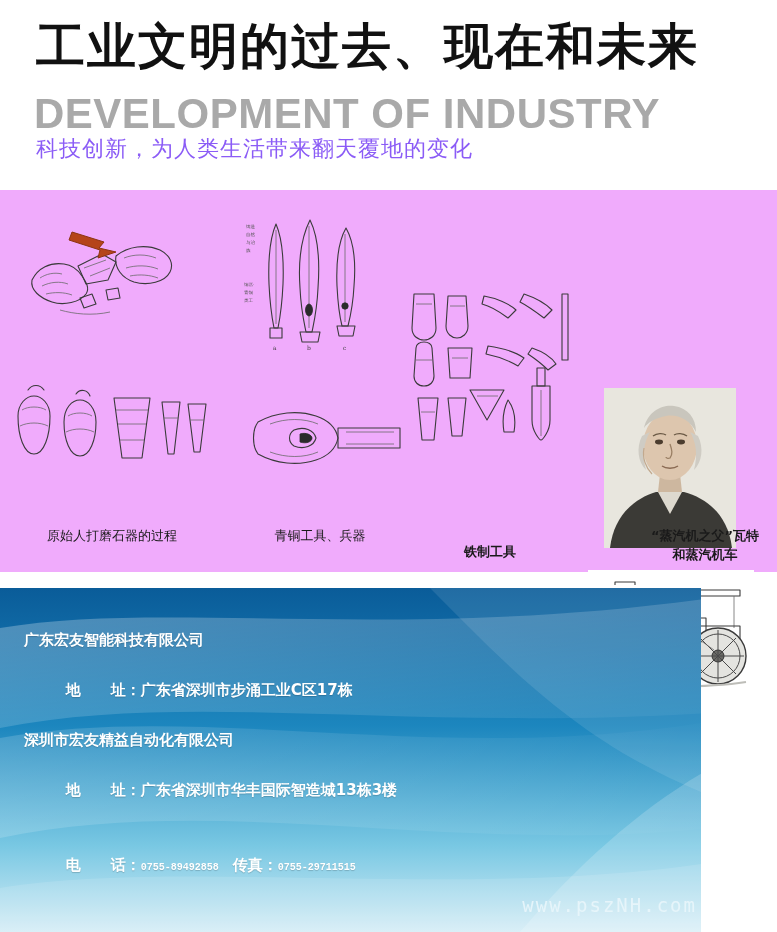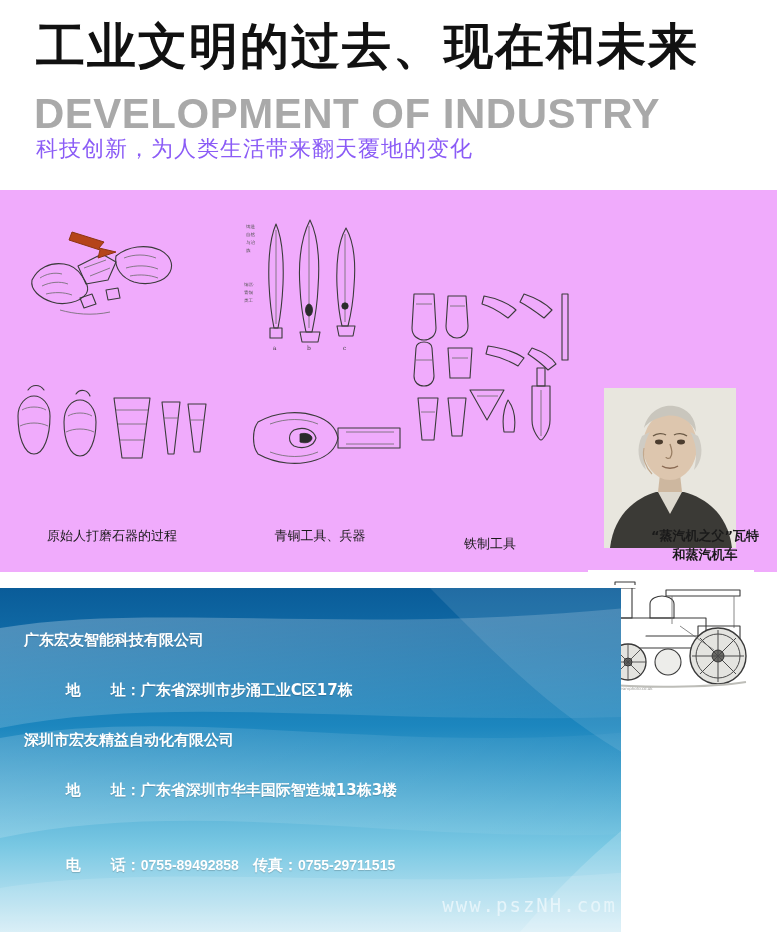--- a/index.html
+++ b/index.html
@@ -113,21 +113,21 @@
     top: 380px;
     width: 166px;
     height: 122px;
   }
 
   
   .footer {
     position: absolute;
     left: 0;
     top: 588px;
-    width: 621px;
+    width: 701px;
     height: 344px;
     overflow: hidden;
     background: linear-gradient(175deg,#0b5f9c 0%, #1277b5 28%, #38a3cf 58%, #86cfe6 82%, #cdeaf4 100%);
   }
   .footer .wave {
     position: absolute;
     left: 0; top: 0;
     width: 777px;
     height: 344px;
   }
@@ -139,22 +139,22 @@
     font-family: "DejaVu Sans", "Liberation Sans", sans-serif;
     font-size: 15px;
     line-height: 25px;
     font-weight: bold;
     text-shadow: 0 1px 1px rgba(0,0,0,0.18);
     z-index: 3;
   }
   .ft-row { white-space: pre; }
   .ft-spaced { letter-spacing: 0.5px; }
   .ft-mono {
-    font-family: Liberation Sans, sans-serif;
-    font-size: 14px;
+    font-family: Liberation Mono, monospace;
+    font-size: 10px;
     font-weight: bold;
   }
   .watermark {
     position: absolute;
     right: 4px;
     bottom: 16px;
     color: #e9f6fb;
     font-family: "DejaVu Sans Mono", "Liberation Mono", monospace;
     font-size: 19px;
     letter-spacing: 2px;
@@ -318,21 +318,21 @@
         <path class="sk-line" d="M133,78 L141,78 L141,96 L133,96 Z"></path>
 
         <path class="sk-line" d="M14,108 L34,108 L30,150 L18,150 Z"></path>
         <path class="sk-thin" d="M17,122 L31,122"></path>
         <path class="sk-line" d="M44,108 L62,108 L58,146 L48,146 Z"></path>
 
         <path class="sk-line" d="M104,110 C110,118 112,130 110,142 L100,142 C98,130 100,118 104,110 Z"></path>
       </svg>
     </div>
 
-    <div class="caption" style="left:420px; top:344px; width:140px;">铁制工具</div>
+    <div class="caption" style="left:420px; top:352px; width:140px;font-weight:bold;">铁制工具</div>
 
     <div class="portrait">
       <svg width="132" height="160" viewBox="0 0 132 160">
         <rect x="0" y="0" width="132" height="160" fill="#e8e6de"></rect>
 
         <path d="M6,160 C10,126 32,110 52,104 L80,104 C102,110 124,126 128,160 Z" fill="#3b3a36"></path>
 
         <path d="M54,104 L66,126 L78,104 L70,100 L60,100 Z" fill="#ddd9cf"></path>
 
         <path d="M56,86 L76,86 L78,104 L54,104 Z" fill="#cdb79f"></path>

